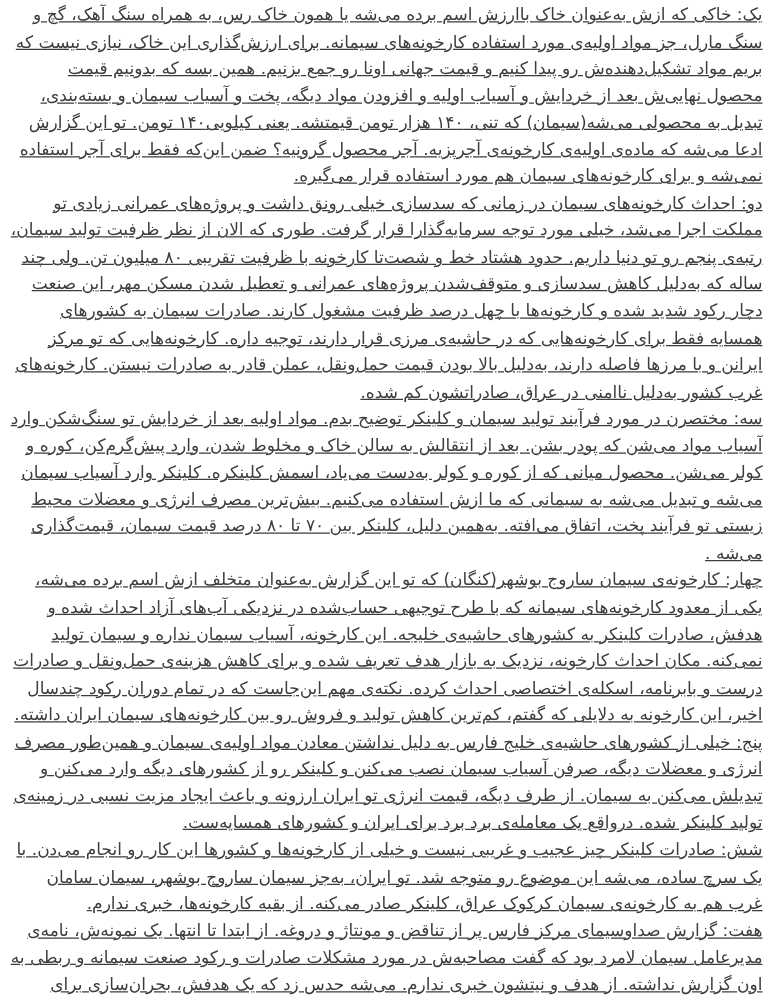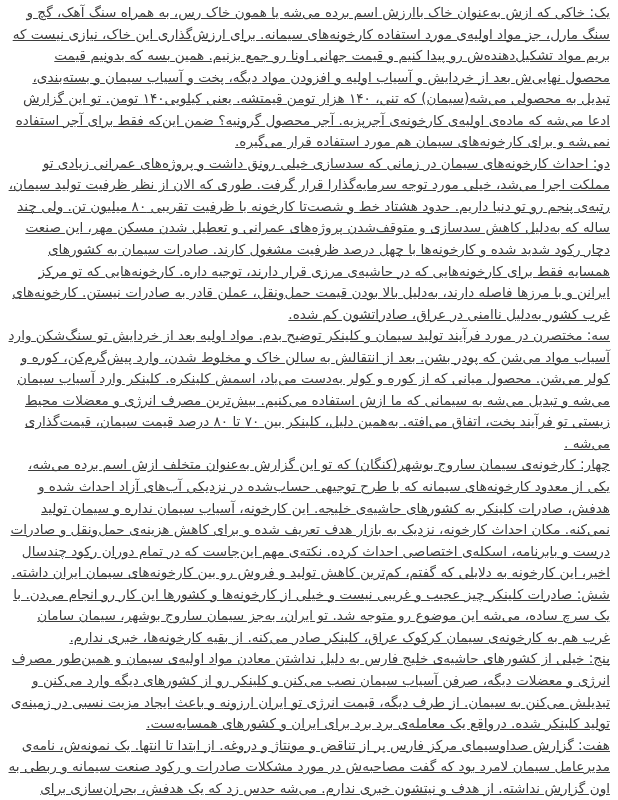--- a/index.html
+++ b/index.html
@@ -32,16 +32,16 @@
     }
   </style>
 </head>
 <body>
 
 <main class="article">
   <p>یک: خاکی که ازش به‌عنوان خاک باارزش اسم برده می‌شه یا همون خاک رس، به همراه سنگ آهک، گچ و سنگ مارل، جز مواد اولیه‌ی مورد استفاده کارخونه‌های سیمانه. برای ارزش‌گذاری این  خاک، نیازی نیست که بریم مواد تشکیل‌دهنده‌ش رو پیدا کنیم و قیمت جهانی اونا رو جمع بزنیم. همین بسه که بدونیم قیمت محصول نهایی‌ش بعد از خردایش و آسیاب اولیه و افزودن مواد دیگه، پخت و آسیاب سیمان و بسته‌بندی، تبدیل به محصولی می‌شه(سیمان) که تنی، ۱۴۰ هزار تومن قیمتشه. یعنی کیلویی۱۴۰ تومن. تو این گزارش ادعا می‌شه که ماده‌ی اولیه‌ی کارخونه‌ی آجرپزیه. آجر محصول گرونیه؟ ضمن این‌که فقط برای آجر استفاده نمی‌شه و برای کارخونه‌های سیمان هم مورد استفاده قرار می‌گیره.</p>
   <p>دو: احداث کارخونه‌های سیمان در زمانی که سدسازی خیلی رونق داشت و پروژه‌های عمرانی زیادی تو مملکت اجرا می‌شد، خیلی مورد توجه سرمایه‌گذارا قرار گرفت. طوری که الان از نظر ظرفیت تولید سیمان، رتبه‌ی پنجم رو تو دنیا داریم. حدود هشتاد خط و شصت‌تا کارخونه با ظرفیت تقریبی ۸۰ میلیون تن. ولی چند ساله که به‌دلیل کاهش سدسازی و متوقف‌شدن پروژه‌های عمرانی و تعطیل شدن مسکن مهر، این صنعت دچار رکود شدید شده و کارخونه‌ها با چهل درصد ظرفیت مشغول کارند. صادرات سیمان به کشورهای همسایه فقط برای کارخونه‌هایی که در حاشیه‌ی مرزی قرار دارند، توجیه داره. کارخونه‌هایی که تو مرکز ایرانن و با مرزها فاصله دارند، به‌دلیل بالا بودن قیمت حمل‌ونقل، عملن قادر به صادرات نیستن. کارخونه‌های غرب کشور به‌دلیل ناامنی در عراق، صادراتشون کم شده.</p>
   <p>سه: مختصرن در مورد فرآیند تولید سیمان و کلینکر توضیح بدم. مواد اولیه بعد از خردایش تو سنگ‌شکن وارد آسیاب مواد می‌شن که پودر بشن. بعد از انتقالش به سالن خاک و مخلوط شدن، وارد پیش‌گرم‌کن، کوره و کولر می‌شن. محصول میانی که از کوره و کولر به‌دست می‌یاد، اسمش کلینکره. کلینکر وارد آسیاب سیمان می‌شه و تبدیل می‌شه به سیمانی که ما ازش استفاده می‌کنیم. بیش‌ترین مصرف انرژی و معضلات محیط زیستی تو فرآیند پخت، اتفاق می‌افته. به‌همین دلیل، کلینکر بین ۷۰ تا ۸۰ درصد قیمت سیمان، قیمت‌گذاری می‌شه .</p>
   <p>چهار: کارخونه‌ی سیمان ساروج بوشهر(کنگان) که تو این گزارش به‌عنوان متخلف ازش اسم برده می‌شه، یکی از معدود کارخونه‌های سیمانه که با طرح توجیهی حساب‌شده در نزدیکی آب‌های آزاد احداث شده و هدفش، صادرات کلینکر به کشورهای حاشیه‌ی خلیجه. این کارخونه، آسیاب سیمان نداره و سیمان تولید نمی‌کنه. مکان احداث کارخونه، نزدیک به بازار هدف  تعریف شده و برای کاهش هزینه‌ی حمل‌ونقل و صادرات درست و بابرنامه، اسکله‌ی اختصاصی احداث کرده. نکته‌ی مهم این‌جاست که در تمام دوران رکود چندسال اخیر، این کارخونه به دلایلی که گفتم، کم‌ترین کاهش تولید و فروش رو بین کارخونه‌های سیمان ایران داشته.</p>
+  <p>پنج: خیلی از کشورهای حاشیه‌ی خلیج فارس به دلیل نداشتن معادن مواد اولیه‌ی سیمان و همین‌طور مصرف انرژی و معضلات دیگه، صرفن آسیاب سیمان نصب می‌کنن و کلینکر رو از کشورهای دیگه وارد می‌کنن و تبدیلش می‌کنن به سیمان. از طرف دیگه، قیمت انرژی تو ایران ارزونه و باعث ایجاد مزیت نسبی در زمینه‌ی تولید کلینکر شده. درواقع یک معامله‌ی برد برد برای ایران و کشورهای همسایه‌ست.</p>
   <p>شش: صادرات کلینکر چیز عجیب و غریبی نیست و خیلی از کارخونه‌ها و کشورها این کار رو انجام می‌دن. با یک سرچ ساده، می‌شه این موضوع رو متوجه شد. تو ایران، به‌جز سیمان ساروج بوشهر، سیمان سامان غرب هم به کارخونه‌ی سیمان کرکوک عراق، کلینکر صادر می‌کنه. از بقیه کارخونه‌ها، خبری ندارم.</p>
-  <p>پنج: خیلی از کشورهای حاشیه‌ی خلیج فارس به دلیل نداشتن معادن مواد اولیه‌ی سیمان و همین‌طور مصرف انرژی و معضلات دیگه، صرفن آسیاب سیمان نصب می‌کنن و کلینکر رو از کشورهای دیگه وارد می‌کنن و تبدیلش می‌کنن به سیمان. از طرف دیگه، قیمت انرژی تو ایران ارزونه و باعث ایجاد مزیت نسبی در زمینه‌ی تولید کلینکر شده. درواقع یک معامله‌ی برد برد برای ایران و کشورهای همسایه‌ست.</p>
   <p>هفت: گزارش صداوسیمای مرکز فارس پر از تناقض و مونتاژ و دروغه. از ابتدا تا انتها. یک نمونه‌ش، نامه‌ی مدیرعامل سیمان لامرد بود که گفت مصاحبه‌ش در مورد مشکلات صادرات و رکود صنعت سیمانه و ربطی به اون گزارش نداشته. از هدف و نیتشون خبری ندارم. می‌شه حدس زد که یک هدفش، بحران‌سازی برای دولت باشه که صداوسیما سعی داره چهره‌ی خائنی ازش بسازه یا شاید همه‌ش ماجراجویی یک خبرنگار و تیم خبری کم‌سواد و بی‌تجربه باشه. تو شرایطی که تولید تو کشور با هزار بدبختی و مشکل همراهه، این‌دست گزارشا، قطعن نتیجه‌ی خوبی به‌همراه نداره.</p>
 </main>
 
 </body></html>

